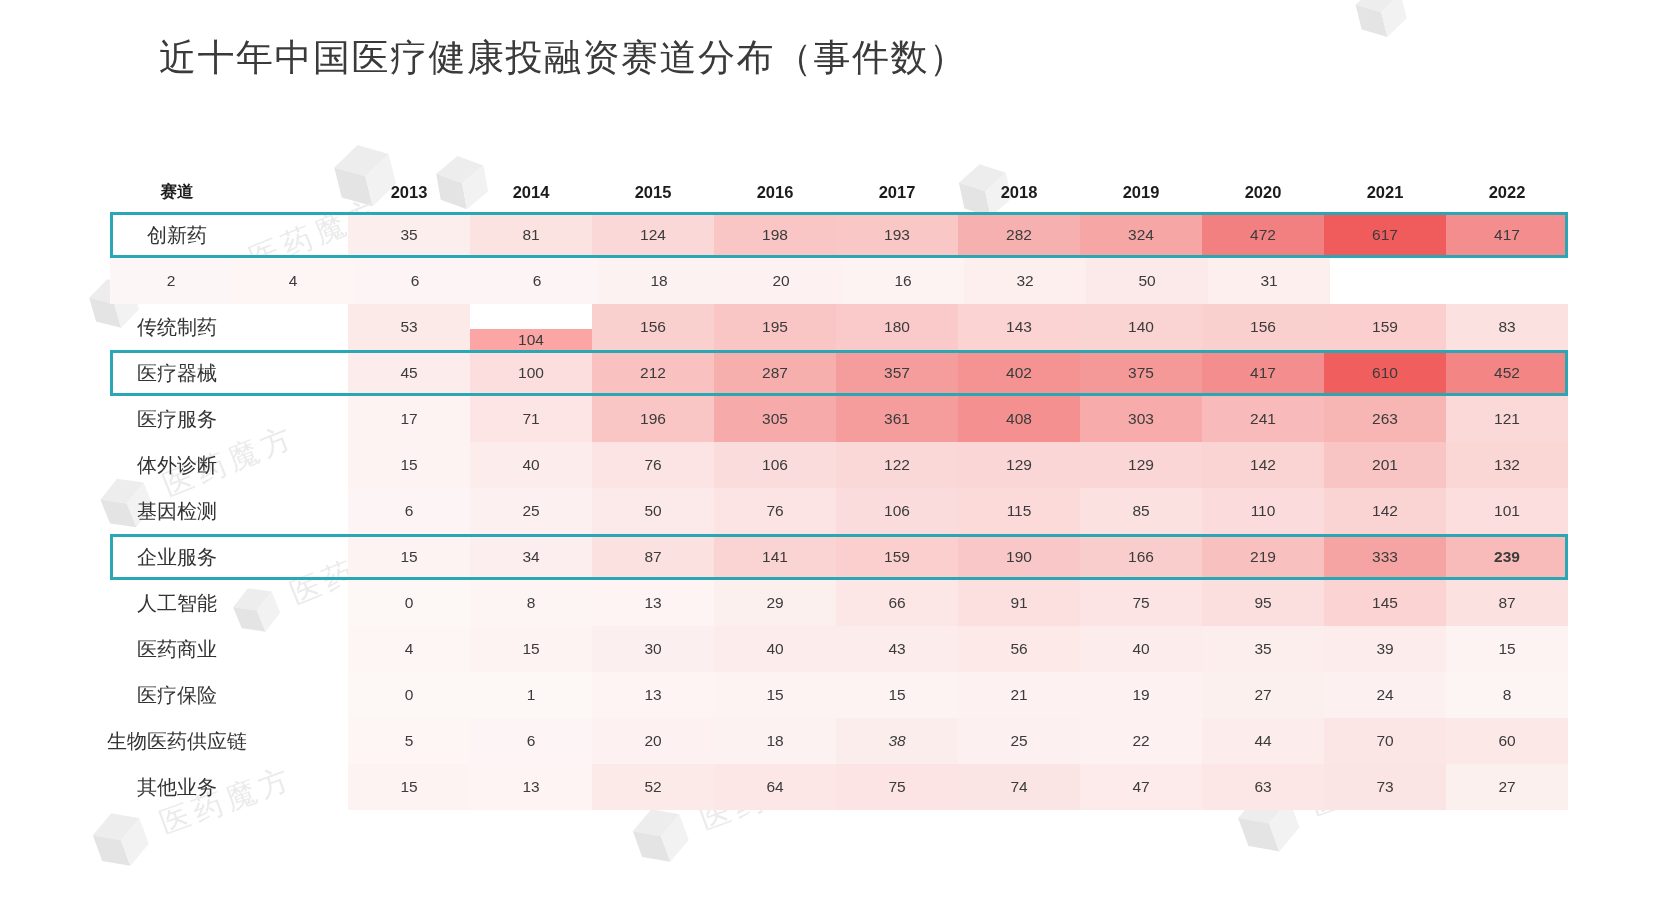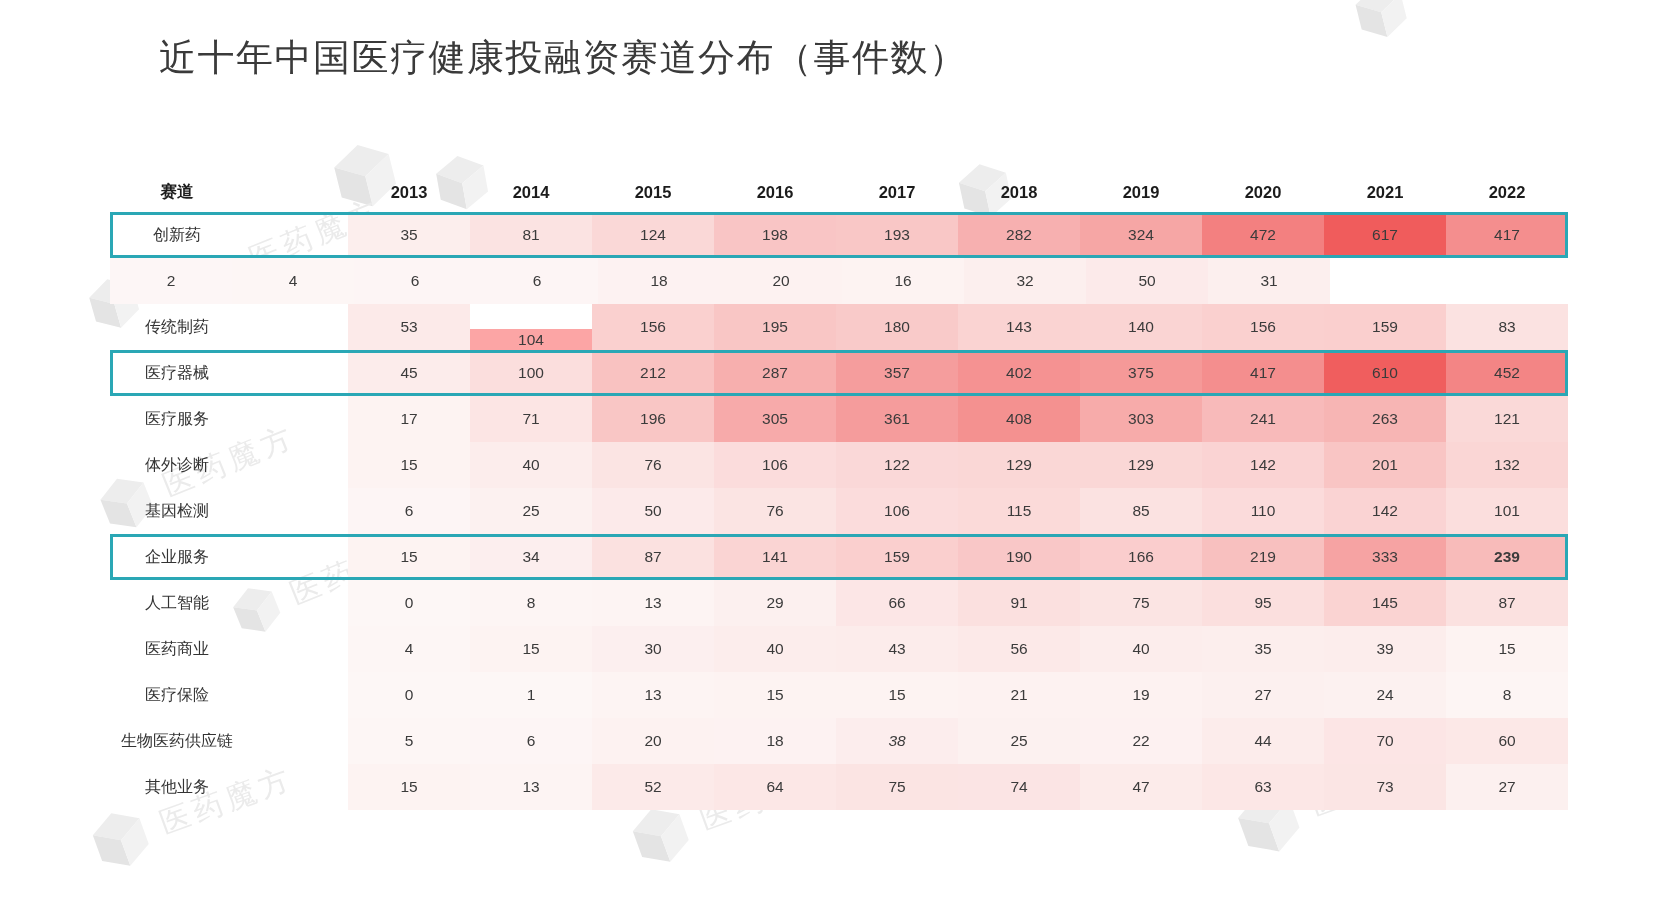--- a/index.html
+++ b/index.html
@@ -10,21 +10,21 @@
   .title{
     position:absolute;left:159px;top:33px;font-size:37px;font-weight:400;
     color:#3a3a3a;letter-spacing:1.5px;white-space:nowrap;z-index:2;
   }
   .tbl{position:absolute;left:110px;top:172px;z-index:1;}
   .row{display:flex;height:46px;position:relative;}
   .row.hdr{height:40px;}
   .label{
     width:238px;box-sizing:border-box;padding-right:104px;
     display:flex;align-items:center;justify-content:center;
-    font-size:16px;color:#333333;white-space:nowrap;
+    font-size:20px;color:#333333;white-space:nowrap;
   }
   .cell{
     width:122px;display:flex;align-items:center;justify-content:center;
     font-size:15.5px;color:#3b3b3b;
   }
   .hdr .label,.hdr .cell{font-weight:bold;font-size:16.5px;color:#1c1c1c;background:transparent;}
   .row.hl::after{
     content:"";position:absolute;inset:0;border:3px solid var(--hl,#2AA7B5);
     pointer-events:none;z-index:3;
   }

